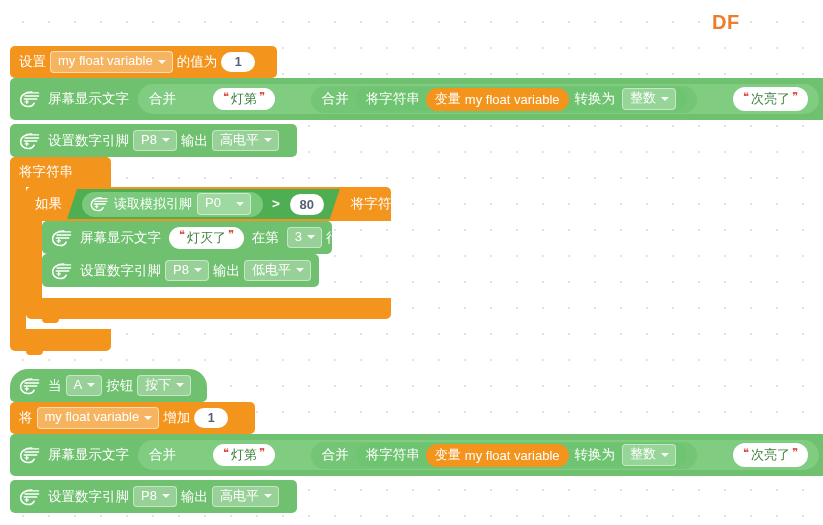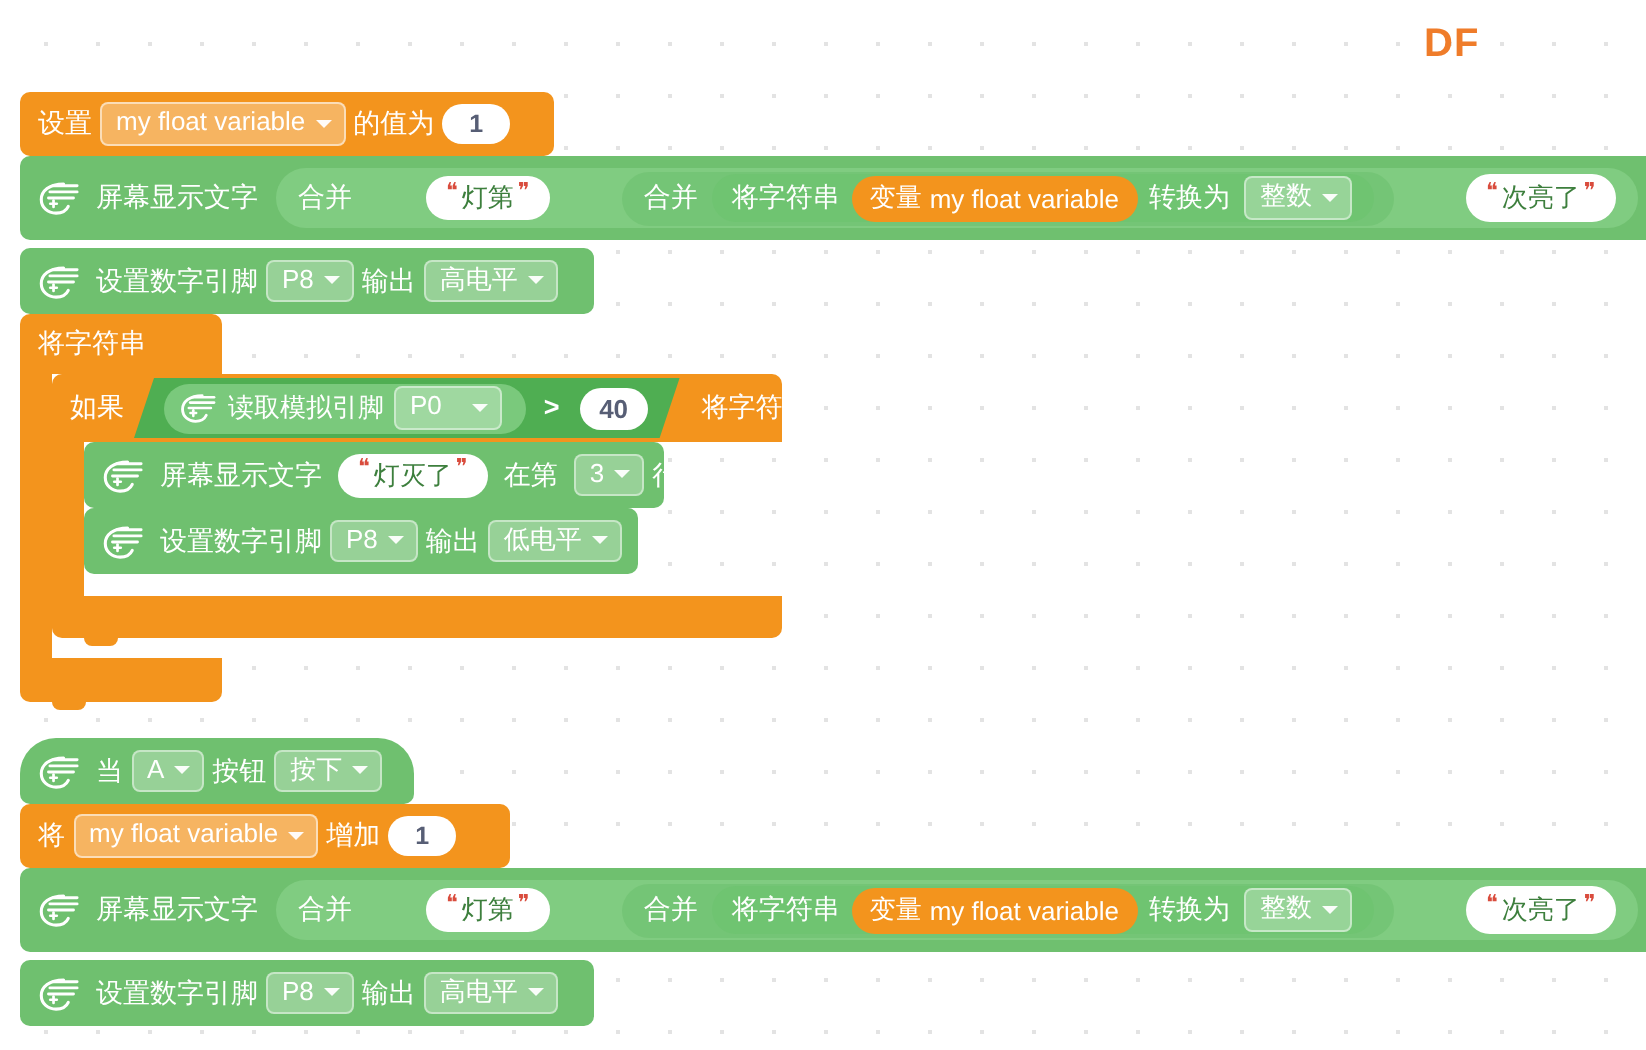--- a/index.html
+++ b/index.html
@@ -257,21 +257,21 @@
                   <path d="M8.4 11.4 L8.4 15"></path>
               </g>
             </svg>
             <span>读取模拟引脚</span>
             <span class="dd" style="margin-left:5px;gap:15px;">
               <span>P0</span>
               <i class="caret"></i>
             </span>
           </span>
           <span class="lbl" style="margin:0 6px;font-weight:bold;">&gt;</span>
-          <span class="numoval big">40</span>
+          <span class="numoval big">80</span>
           <span class="pad"></span>
         </span>
       </span>
 
       <span class="lbl cn" style="margin-left:8px;">将字符串</span>
     </div>
 
     <div class="cspine" style="position:absolute;left:0;top:34px;width:16px;height:77px;background:#f3941d;"></div>
 
     <div class="cfoot" style="position:absolute;left:0;top:111px;width:365px;height:21px;background:#f3941d;"></div>

